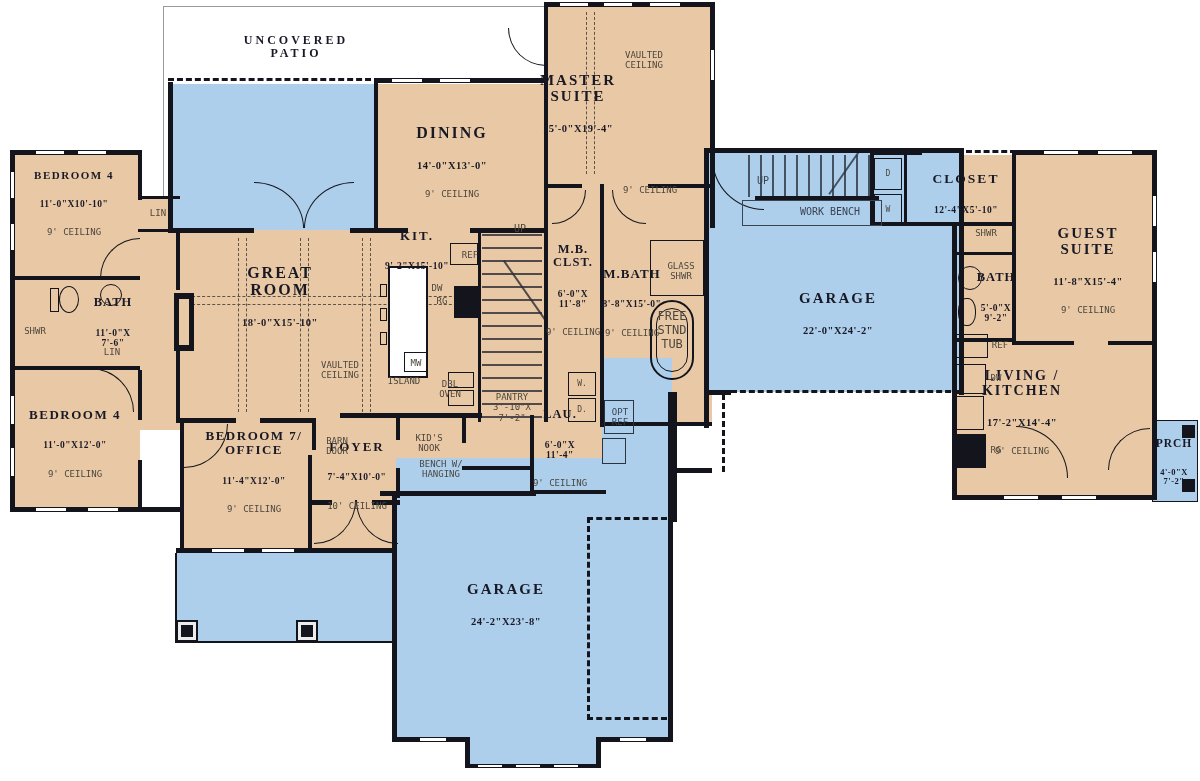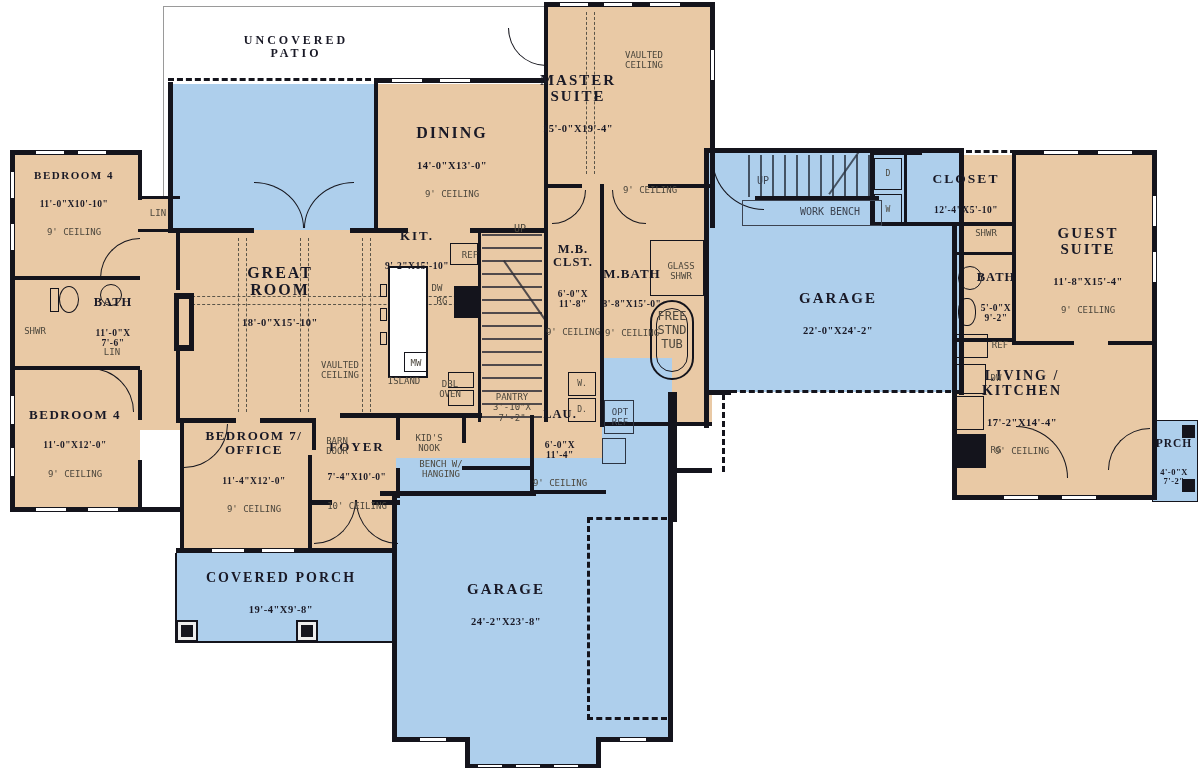--- a/index.html
+++ b/index.html
@@ -313,24 +313,20 @@
     <div class="rname" style="font-size:13px">FOYER</div>
     <div class="rdims" style="font-size:9.5px">7'-4"X10'-0"</div>
     <div class="rceil">10' CEILING</div>
   </div>
   <div class="lbl" style="left:560px;top:448px">
     <div class="rname" style="font-size:12.5px;letter-spacing:1px">LAU.</div>
     <div class="rdims" style="font-size:9.5px">6'-0"X
 11'-4"</div>
     <div class="rceil">9' CEILING</div>
   </div>
-  <div class="lbl" style="left:281px;top:592px">
-    <div class="rname" style="font-size:14px">COVERED PORCH</div>
-    <div class="rdims">19'-4"X9'-8"</div>
-  </div>
   <div class="lbl" style="left:506px;top:604px">
     <div class="rname">GARAGE</div>
     <div class="rdims">24'-2"X23'-8"</div>
   </div>
 
   <div class="ann" style="left:644px;top:60px;text-align:left">VAULTED
 CEILING</div>
   <div class="ann" style="left:340px;top:370px">VAULTED
 CEILING</div>
   <div class="ann" style="left:650px;top:190px">9' CEILING</div>

